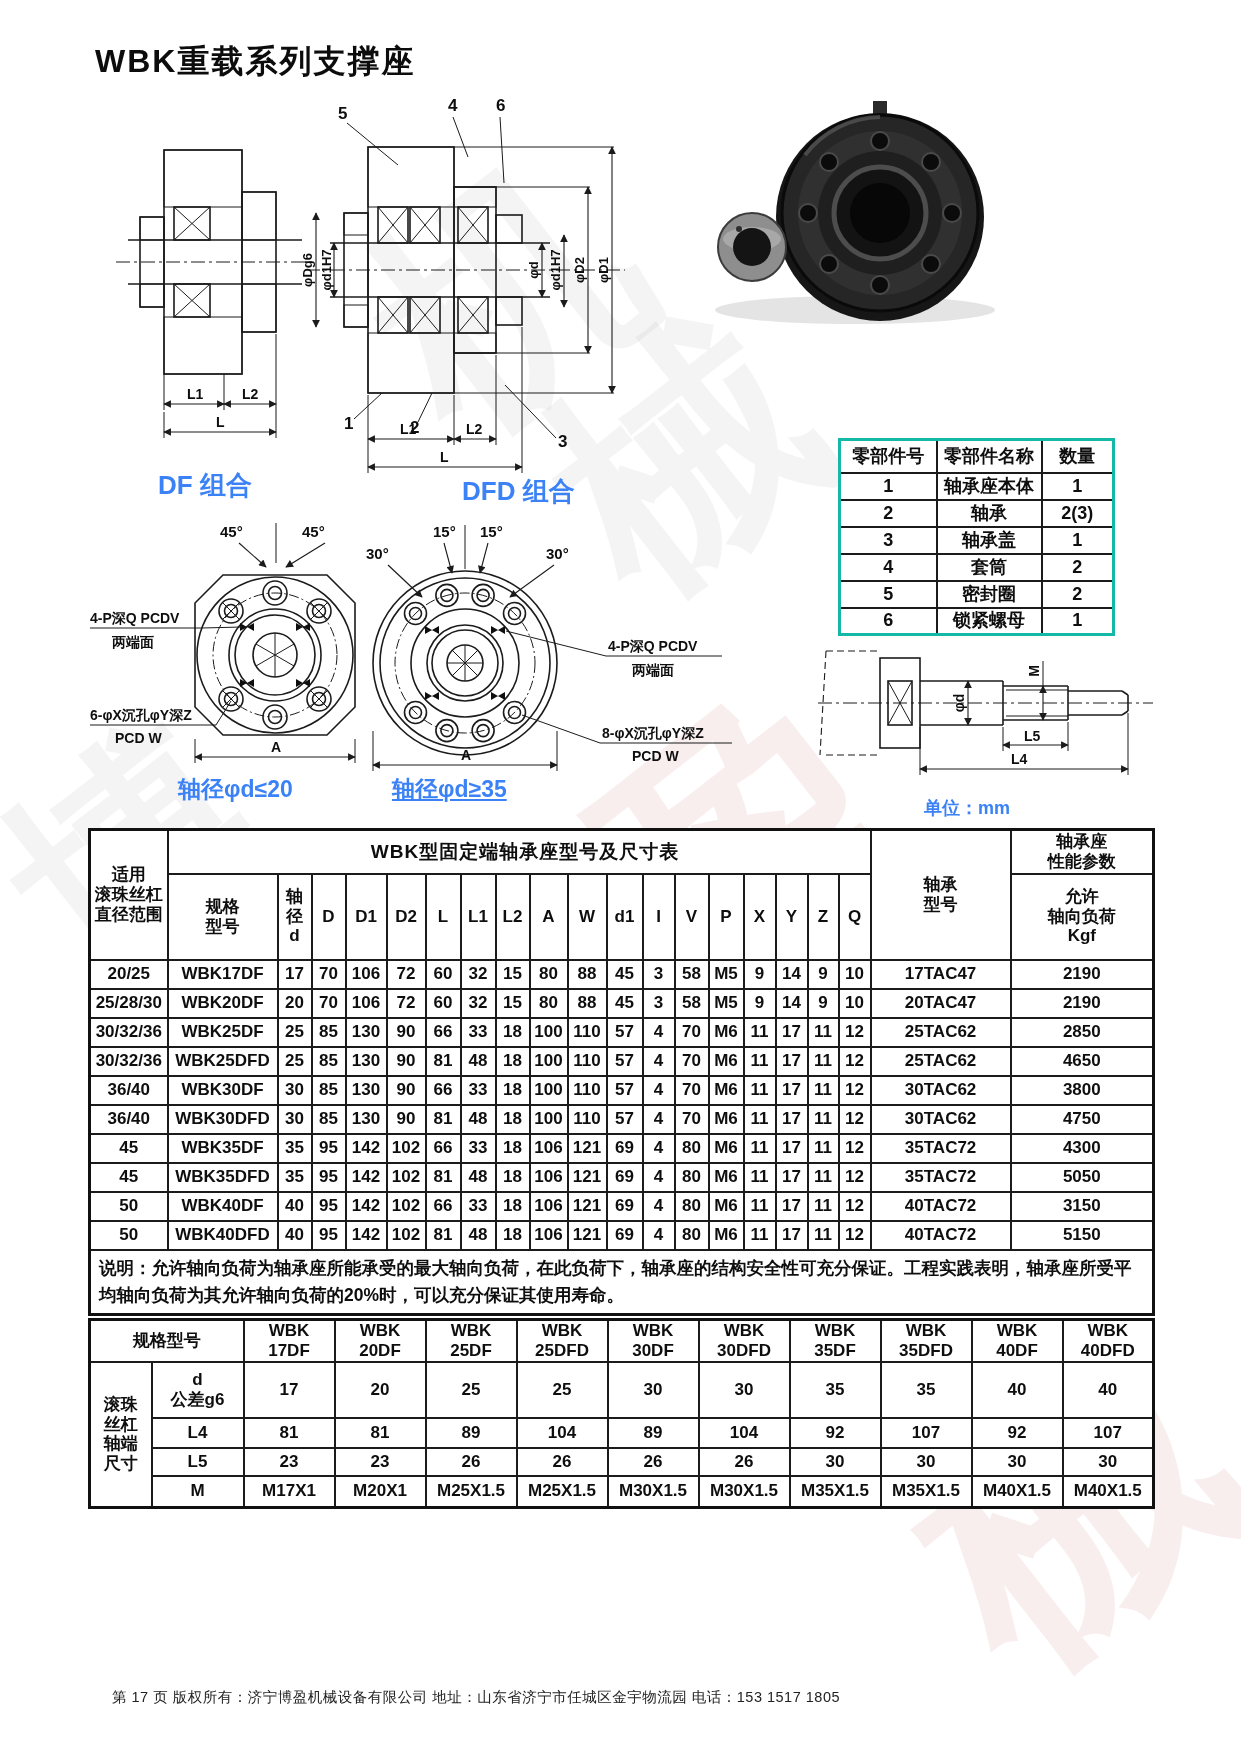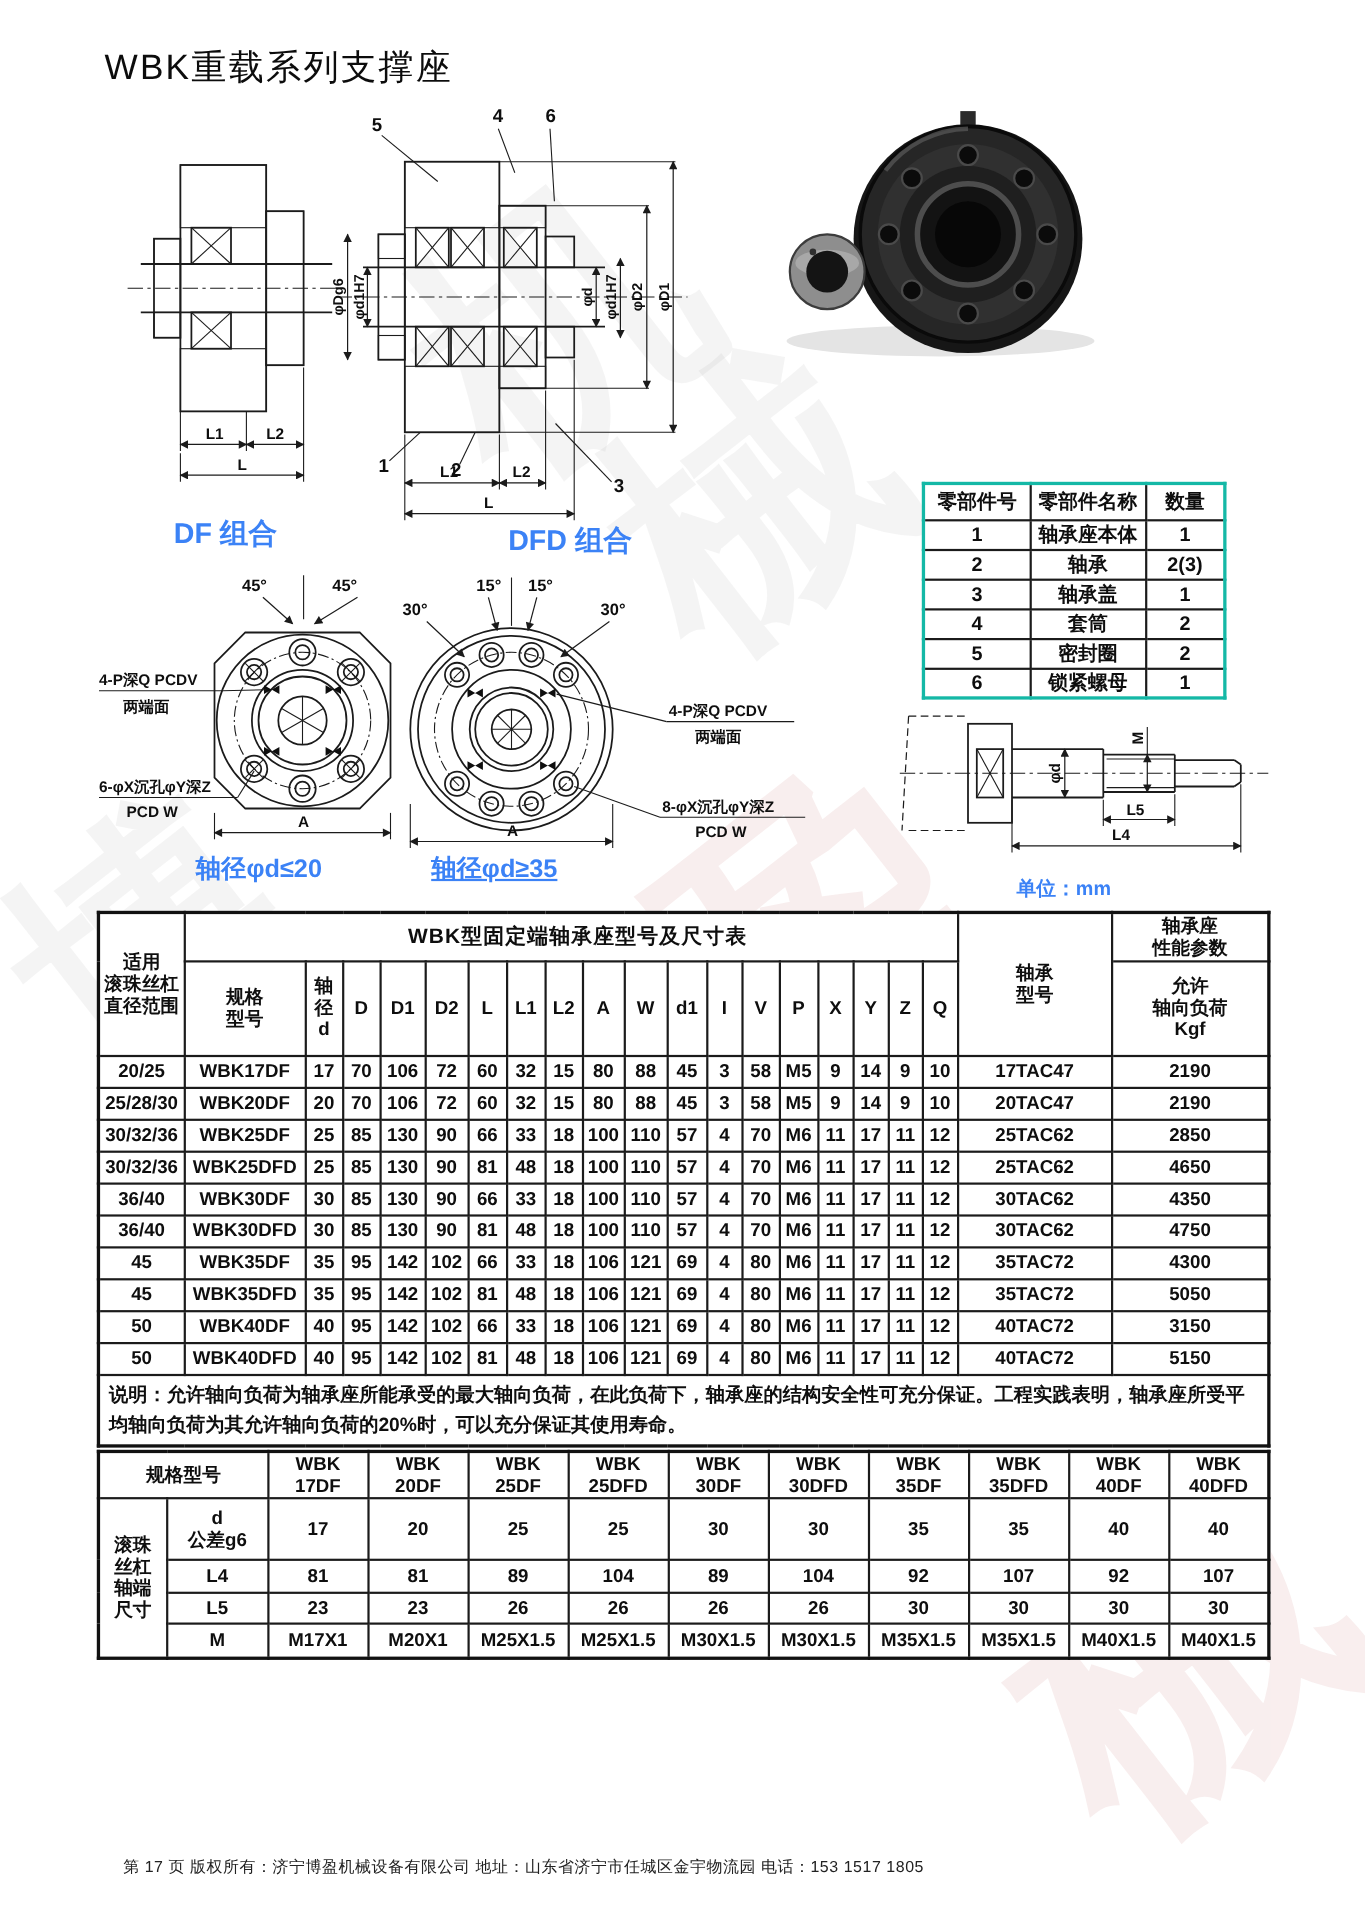--- a/index.html
+++ b/index.html
@@ -8,21 +8,21 @@
     width:1241px; height:1755px; position:relative; overflow:hidden;
     font-family:"Liberation Sans", sans-serif; color:#111;
   }
   .wm {
     position:absolute; z-index:0; font-weight:bold; pointer-events:none;
     transform:rotate(-38deg); line-height:1;
     font-family:"Liberation Sans", sans-serif;
   }
   .page-title {
     position:absolute; left:95px; top:40px; z-index:1;
-    font-size:32px; font-weight:normal; letter-spacing:2px; color:#0c0c0c;
+    font-size:32px; font-weight:bold; letter-spacing:2px; color:#0c0c0c;
   }
   .caption {
     position:absolute; z-index:1; font-weight:bold; color:#3b82f6;
   }
   .cap-df   { left:158px; top:468px; font-size:26px; }
   .cap-dfd  { left:462px; top:474px; font-size:26px; }
   .cap-small{ left:178px; top:774px; font-size:23px; }
   .cap-large{ left:392px; top:774px; font-size:23px;text-decoration:underline; }
   .unit-label { left:924px; top:796px; font-size:18px; }
   .footer {
@@ -631,21 +631,21 @@
         <td>110</td>
         <td>57</td>
         <td>4</td>
         <td>70</td>
         <td>M6</td>
         <td>11</td>
         <td>17</td>
         <td>11</td>
         <td>12</td>
         <td>30TAC62</td>
-        <td>4350</td>
+        <td>3800</td>
       </tr>
       <tr class="mt-datarow">
         <td>36/40</td>
         <td>WBK30DFD</td>
         <td>30</td>
         <td>85</td>
         <td>130</td>
         <td>90</td>
         <td>81</td>
         <td>48</td>

